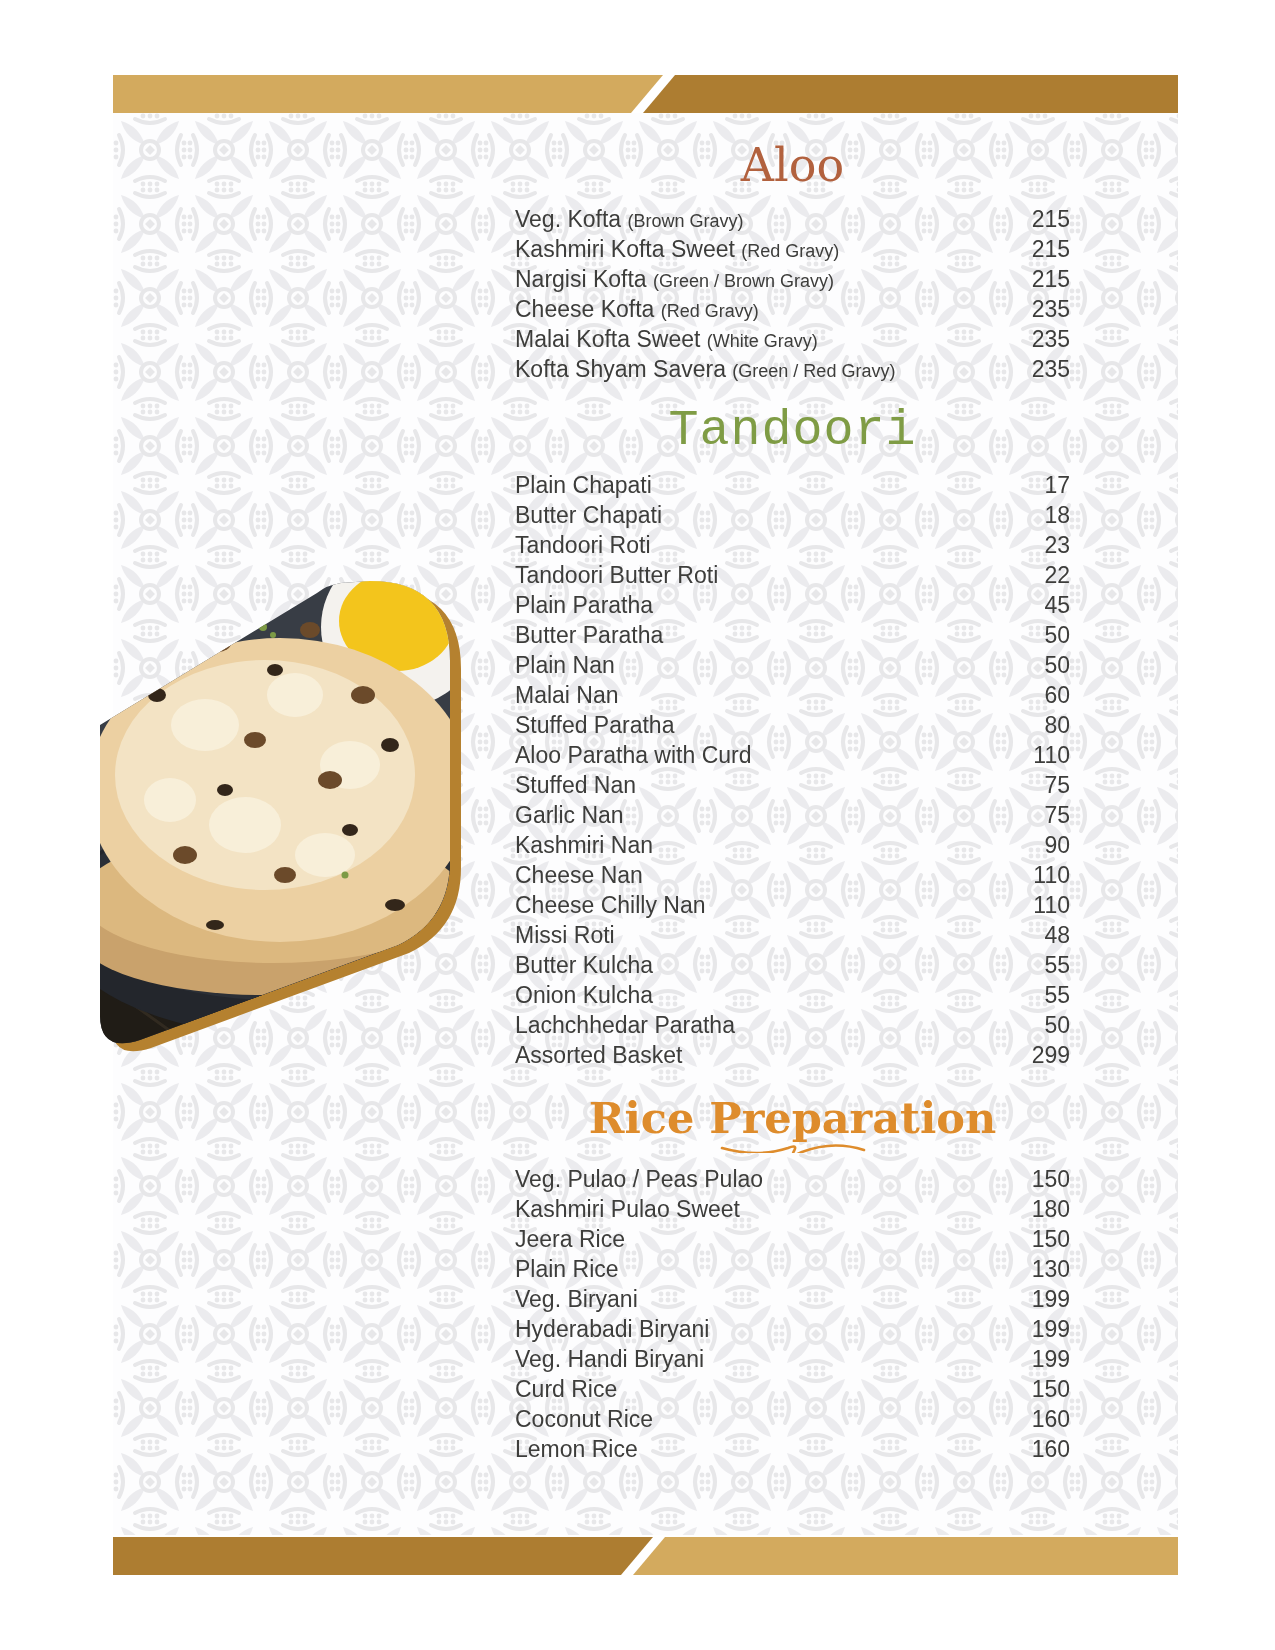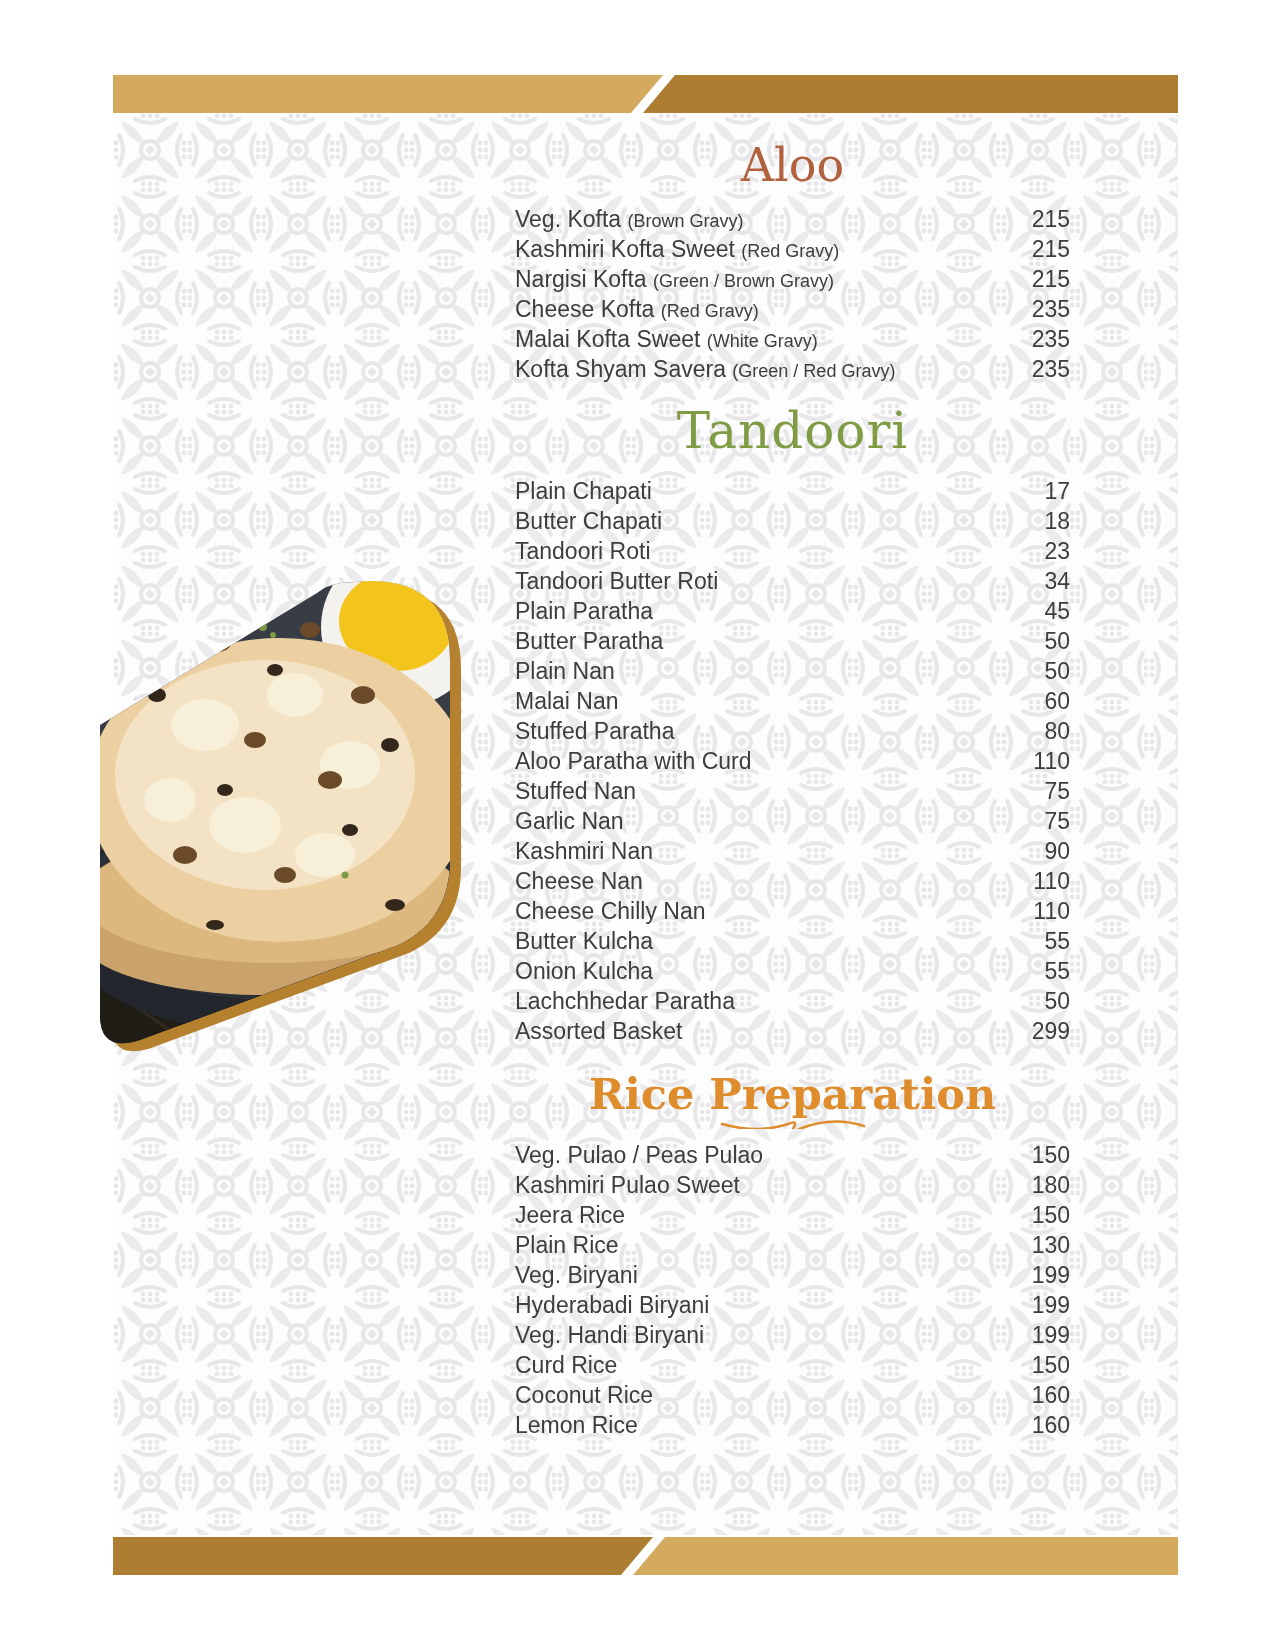--- a/index.html
+++ b/index.html
@@ -30,21 +30,21 @@
     font-family:"DejaVu Serif",serif;
     text-align:center;display:flex;align-items:center;justify-content:center;
     flex-direction:column;line-height:1;
   }
   .title-kofta{height:60px;font-size:46px;}
   .title-tandoori{height:64px;font-size:50px;letter-spacing:1px;}
   .title-rice{height:56px;font-size:43px;font-weight:bold;}
   .sec-tandoori{margin-top:16px;}
   .sec-rice{margin-top:28px;}
   .sec-kofta .rows{margin-top:8px;}
-  .sec-tandoori .rows{margin-top:12px;}
+  .sec-tandoori .rows{margin-top:6px;}
   .sec-rice .rows{margin-top:10px;}
   .row{height:30px;display:flex;align-items:flex-end;justify-content:space-between;
        color:#3d3d3b;font-size:23px;white-space:nowrap;}
   .nm{overflow:visible;}
   .note{font-size:18px;}
   .pr{font-size:23px;margin-left:12px;}
   .flourish{display:block;margin-top:2px;}
 
   
   .photo{position:absolute;left:-18px;top:500px;width:372px;height:488px;}
@@ -181,37 +181,37 @@
             <span class="nm">Malai Kofta Sweet <span class="note">(White Gravy)</span></span>
             <span class="pr">235</span>
           </div>
           <div class="row">
             <span class="nm">Kofta Shyam Savera <span class="note">(Green / Red Gravy)</span></span>
             <span class="pr">235</span>
           </div>
         </div>
       </div>
       <div class="sec sec-tandoori">
-        <div class="sec-title title-tandoori" style="color: rgb(127, 156, 69);">Tandoori</div>
+        <div class="sec-title title-tandoori" style="color: rgb(127, 156, 69); font-family: Liberation Mono, monospace;">Tandoori</div>
         <div class="rows">
           <div class="row">
             <span class="nm">Plain Chapati</span>
             <span class="pr">17</span>
           </div>
           <div class="row">
             <span class="nm">Butter Chapati</span>
             <span class="pr">18</span>
           </div>
           <div class="row">
             <span class="nm">Tandoori Roti</span>
             <span class="pr">23</span>
           </div>
           <div class="row">
             <span class="nm">Tandoori Butter Roti</span>
-            <span class="pr">34</span>
+            <span class="pr">22</span>
           </div>
           <div class="row">
             <span class="nm">Plain Paratha</span>
             <span class="pr">45</span>
           </div>
           <div class="row">
             <span class="nm">Butter Paratha</span>
             <span class="pr">50</span>
           </div>
           <div class="row">
@@ -242,20 +242,24 @@
             <span class="nm">Kashmiri Nan</span>
             <span class="pr">90</span>
           </div>
           <div class="row">
             <span class="nm">Cheese Nan</span>
             <span class="pr">110</span>
           </div>
           <div class="row">
             <span class="nm">Cheese Chilly Nan</span>
             <span class="pr">110</span>
+          </div>
+          <div class="row">
+            <span class="nm">Missi Roti</span>
+            <span class="pr">48</span>
           </div>
           <div class="row">
             <span class="nm">Butter Kulcha</span>
             <span class="pr">55</span>
           </div>
           <div class="row">
             <span class="nm">Onion Kulcha</span>
             <span class="pr">55</span>
           </div>
           <div class="row">

